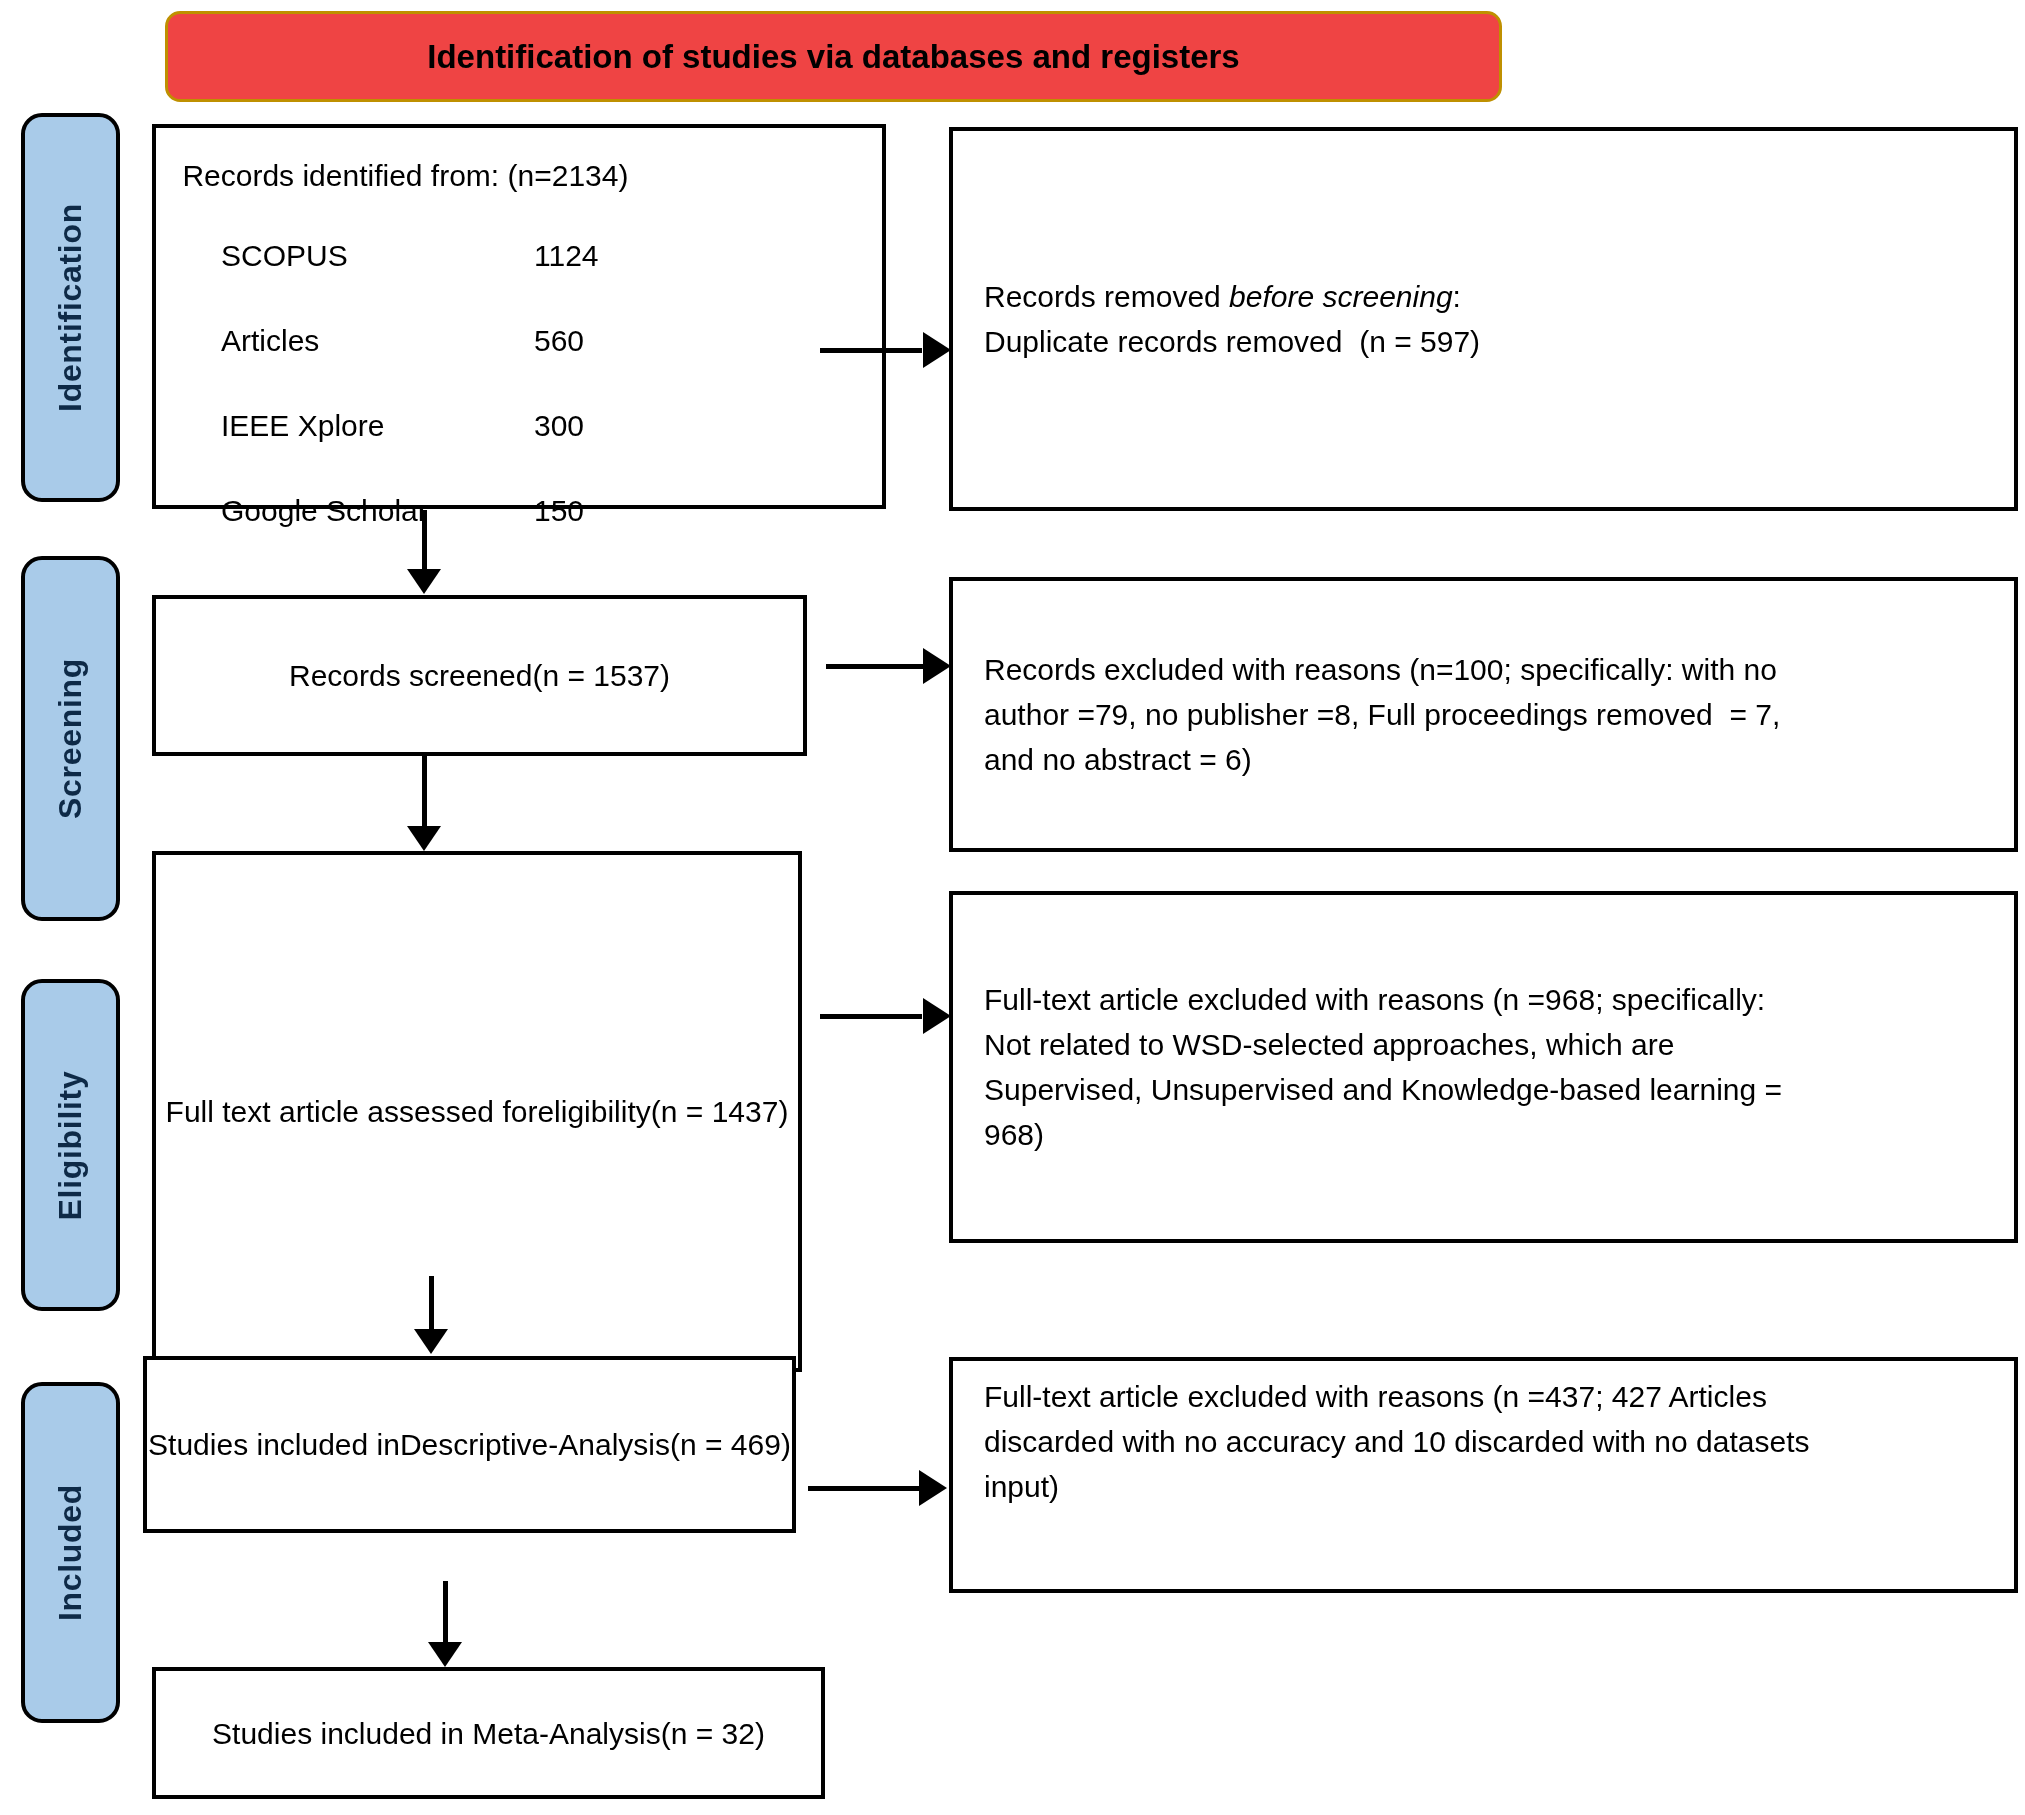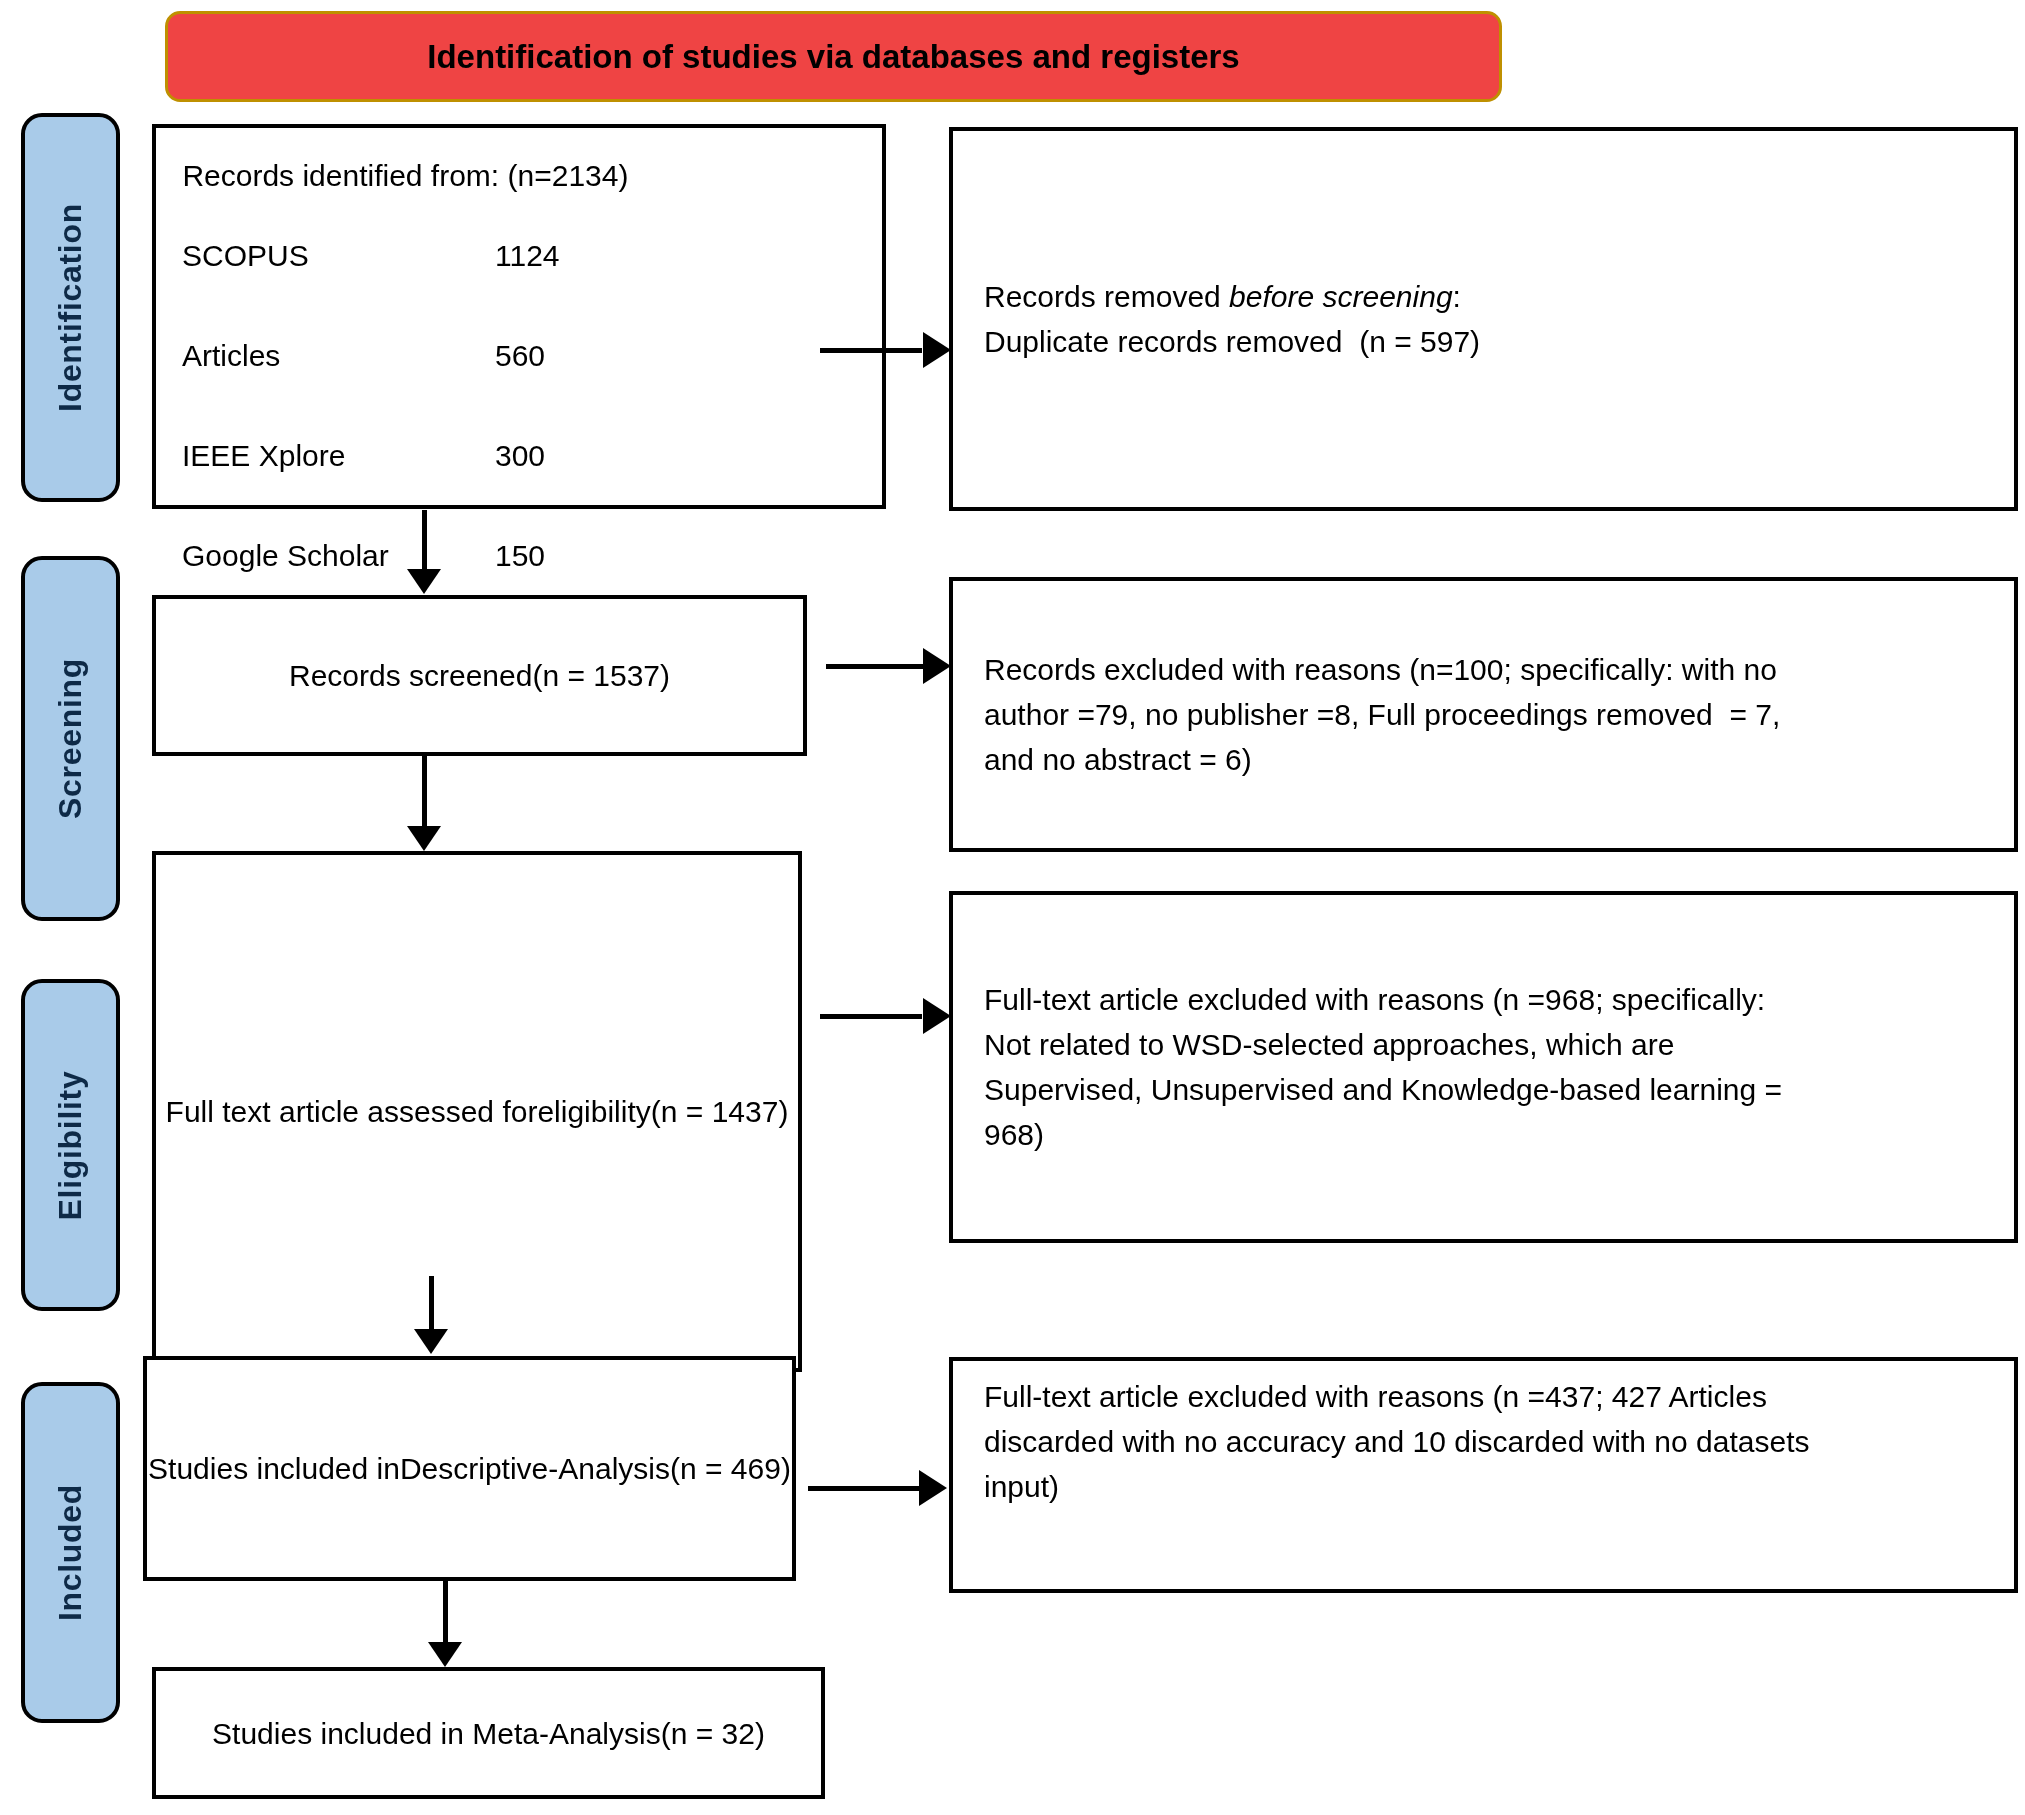--- a/index.html
+++ b/index.html
@@ -33,21 +33,21 @@
     position:absolute;background:#fff;border:4.2px solid #000;
     box-sizing:border-box;font-size:30px;line-height:1.5;
   }
   .center-txt{display:flex;align-items:center;justify-content:center;text-align:center;}
   .vcenter-left{display:flex;flex-direction:column;justify-content:center;text-align:left;}
   .prewrap{white-space:pre-wrap;}
   
   .rec-title{margin:25px 0 0 26.4px;}
   .src-grid{
     display:grid;grid-template-columns:313px auto;
-    margin:35px 0 0 26px;row-gap:55px;
+    margin:35px 0 0 65px;row-gap:40px;
   }
   
   .shaft-h{position:absolute;height:4.9px;background:#000;}
   .shaft-v{position:absolute;width:4.9px;background:#000;}
   .head-right{
     position:absolute;width:0;height:0;
     border-top:18px solid transparent;border-bottom:18px solid transparent;
     border-left:28px solid #000;
   }
   .head-down{
@@ -116,21 +116,21 @@
     <div>(n = 1437)</div>
   </div>
 
   <div class="box vcenter-left pad-right-box" style="left:949px;top:891px;width:1069px;height:352px;">
     <div class="prewrap">Full-text article excluded with reasons (n =968; specifically:
 Not related to WSD-selected approaches, which are
 Supervised, Unsupervised and Knowledge-based learning =
 968)</div>
   </div>
 
-  <div class="box center-txt" style="left:143px;top:1356px;width:653px;height:225px;align-items:center;">
+  <div class="box center-txt" style="left:143px;top:1356px;width:653px;height:177px;align-items:center;">
     <div>Studies included in</div>
     <div>Descriptive-Analysis</div>
     <div>(n = 469)</div>
   </div>
 
   <div class="box pad-right-box" style="left:949px;top:1357px;width:1069px;height:236px;padding-top:13px;">
     <div class="prewrap">Full-text article excluded with reasons (n =437; 427 Articles
 discarded with no accuracy and 10 discarded with no datasets
 input)</div>
   </div>

